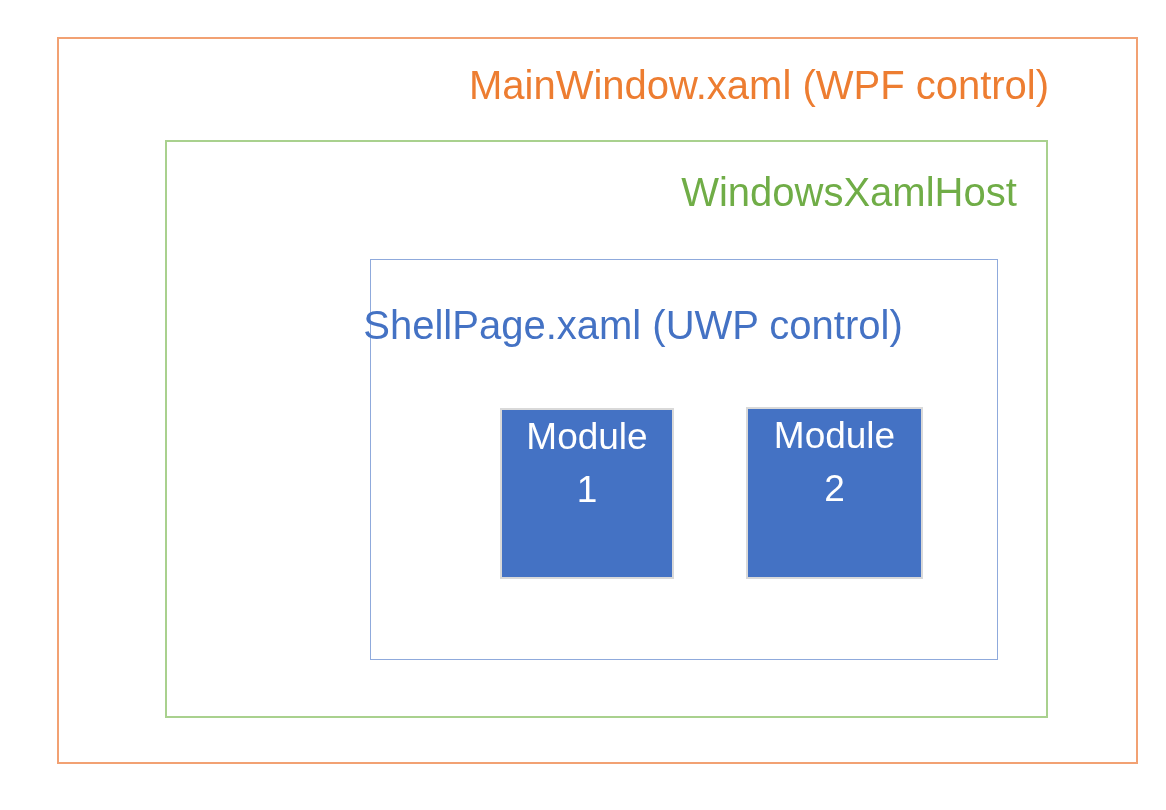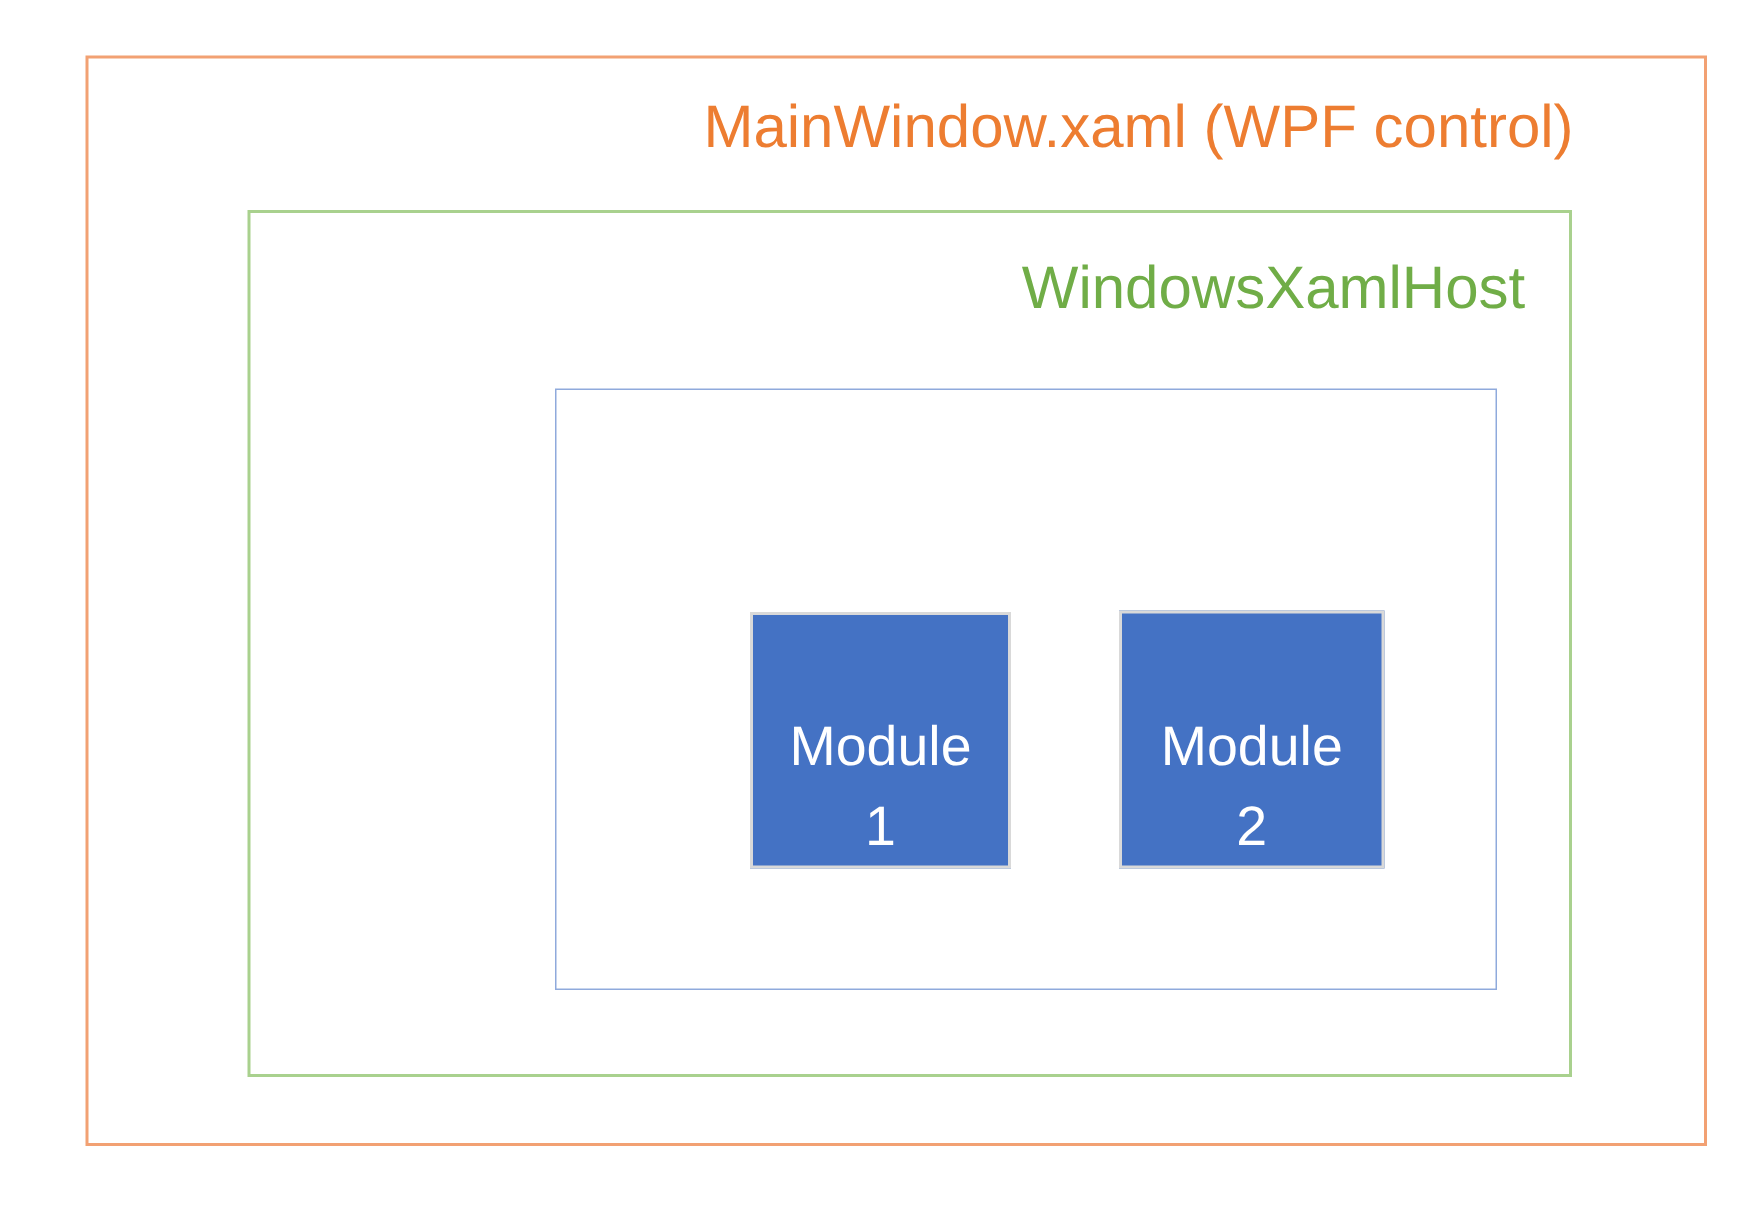--- a/index.html
+++ b/index.html
@@ -35,21 +35,21 @@
   .label-outer  { left: 759px; top: 63px;  }
   .label-middle { left: 849px; top: 170px; }
   .label-inner  { left: 633px; top: 303px; }
   .module {
     position: absolute;
     box-sizing: border-box;
     border: 2px solid transparent;
     display: flex;
     flex-direction: column;
     align-items: center;
-    justify-content: flex-end;
+    justify-content: flex-start;
     text-align: center;
   }
   .module-1 { left: 500px; top: 408px; width: 174px; height: 171px; }
   .module-2 { left: 746px; top: 407px; width: 177px; height: 172px; }
   .module .line {
     font-size: 37px;
     line-height: 53px;
     white-space: nowrap;
   }
 </style>
@@ -58,20 +58,21 @@
 
 <div class="canvas">
 
   <div class="frame frame-outer" style="border-color: rgb(242, 161, 115);"></div>
   <div class="box-label label-outer" style="color: rgb(237, 125, 49);">MainWindow.xaml (WPF control)</div>
 
   <div class="frame frame-middle" style="border-color: rgb(169, 209, 142);"></div>
   <div class="box-label label-middle" style="color: rgb(112, 173, 71);">WindowsXamlHost</div>
 
   <div class="frame frame-inner" style="border-color: rgb(143, 170, 220);"></div>
+  <div class="box-label label-inner" style="color: rgb(68, 114, 196);">ShellPage.xaml (UWP control)</div>
 
   <div class="module module-1" style="background-color: rgb(68, 114, 196); border-color: rgb(217, 217, 217); color: rgb(255, 255, 255);">
     <div class="line">Module</div>
     <div class="line">1</div>
   </div>
 
   <div class="module module-2" style="background-color: rgb(68, 114, 196); border-color: rgb(217, 217, 217); color: rgb(255, 255, 255);">
     <div class="line">Module</div>
     <div class="line">2</div>
   </div>

